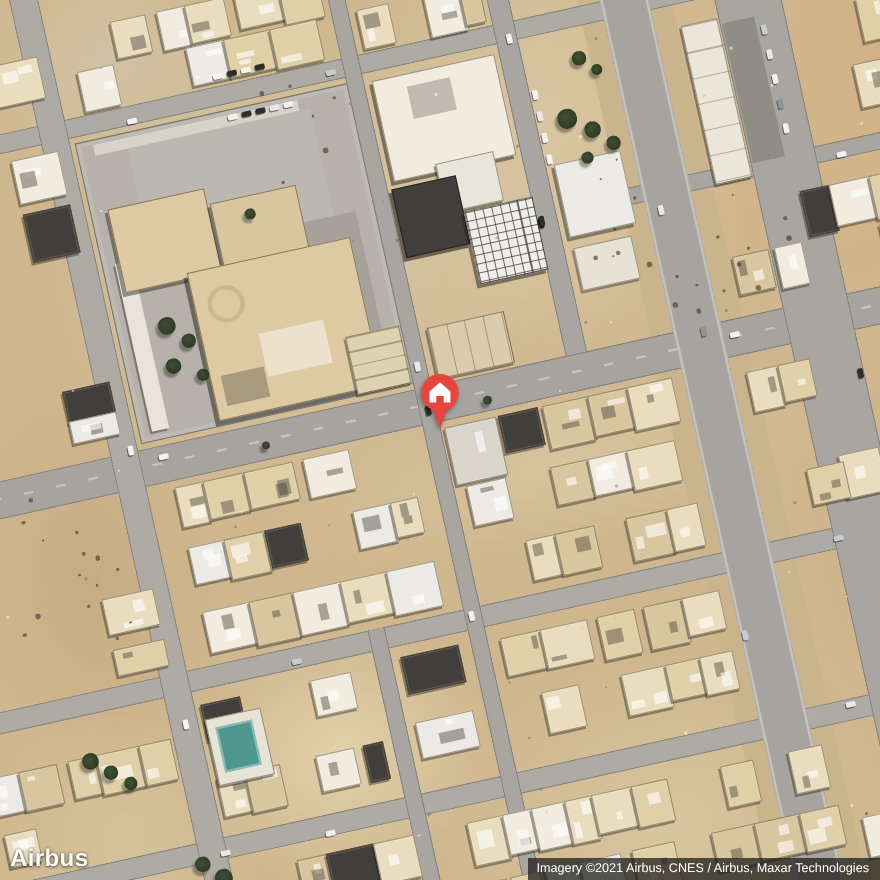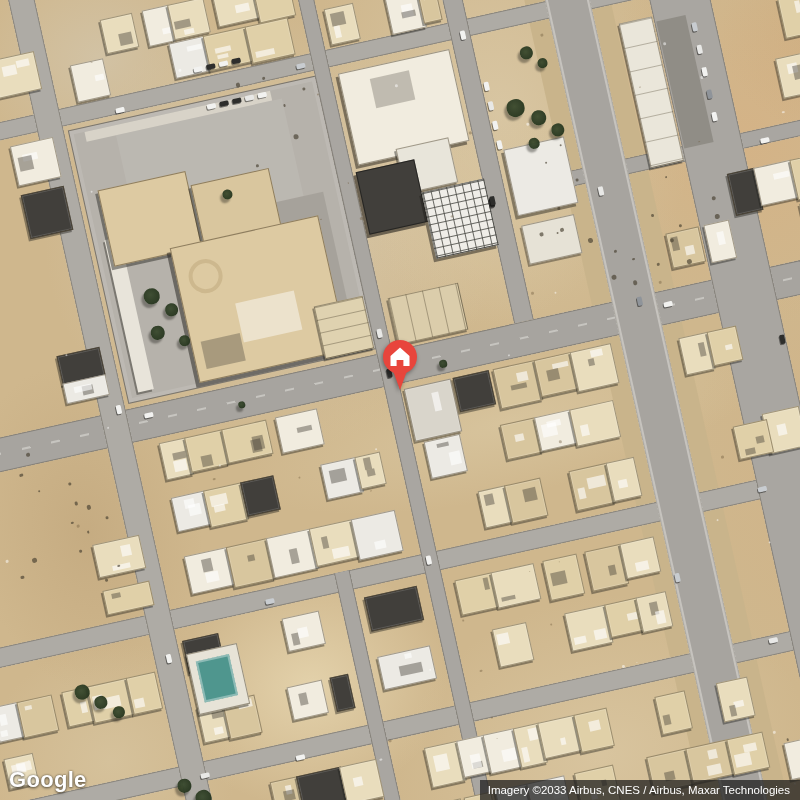--- a/index.html
+++ b/index.html
@@ -541,18 +541,18 @@
       <div style="left: 978.141px; top: 344.601px; width: 1.26376px; height: 1.26376px; background: rgba(110, 90, 60, 0.4); border-radius: 50%;"></div>
       <div style="left: 358.253px; top: 613.496px; width: 1.85644px; height: 1.85644px; background: rgba(255, 255, 255, 0.5); border-radius: 50%;"></div>
     </div>
 
   <svg class="marker" width="44" height="56" viewBox="0 0 44 56">
     <path d="M14 30 L22 52 L30 30 Z" fill="#E8453C"></path>
     <circle cx="22" cy="19" r="17" fill="#E8453C"></circle>
     <path d="M22 9.5 L31.5 18 L31.5 28 L25.4 28 L25.4 22 L18.6 22 L18.6 28 L12.5 28 L12.5 18 Z" fill="#FFFFFF"></path>
   </svg>
 
-  <div class="glogo">Google</div>
+  <div class="glogo">Airbus</div>
 
   <div class="attrib">
-    <span>Imagery ©2033 Airbus, CNES / Airbus, Maxar Technologies</span>
+    <span>Imagery ©2021 Airbus, CNES / Airbus, Maxar Technologies</span>
   </div>
 </div>
 
 </body></html>

